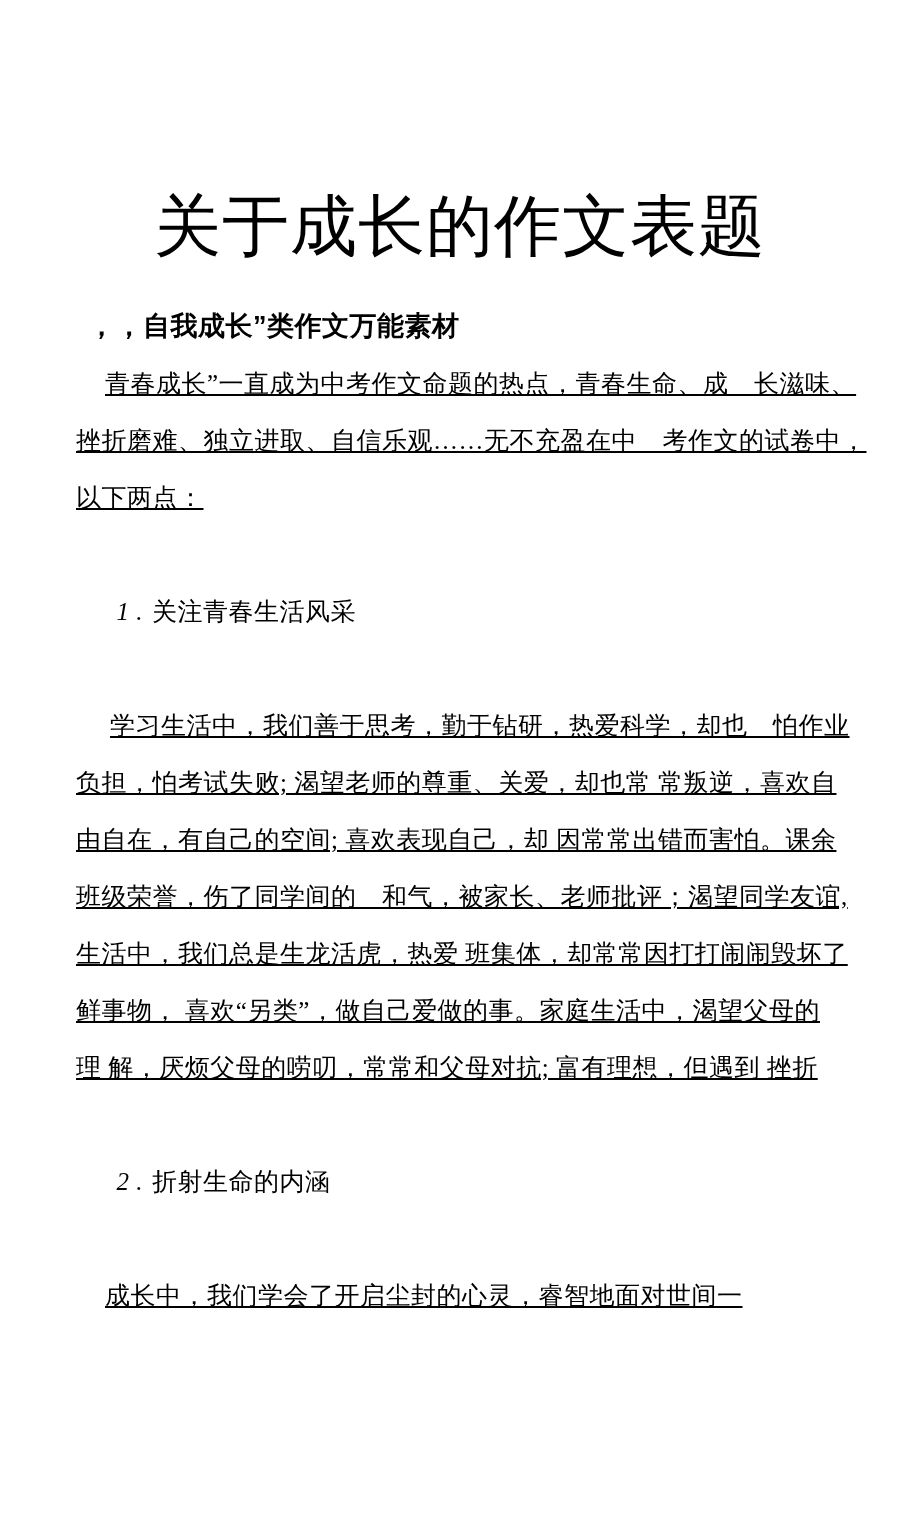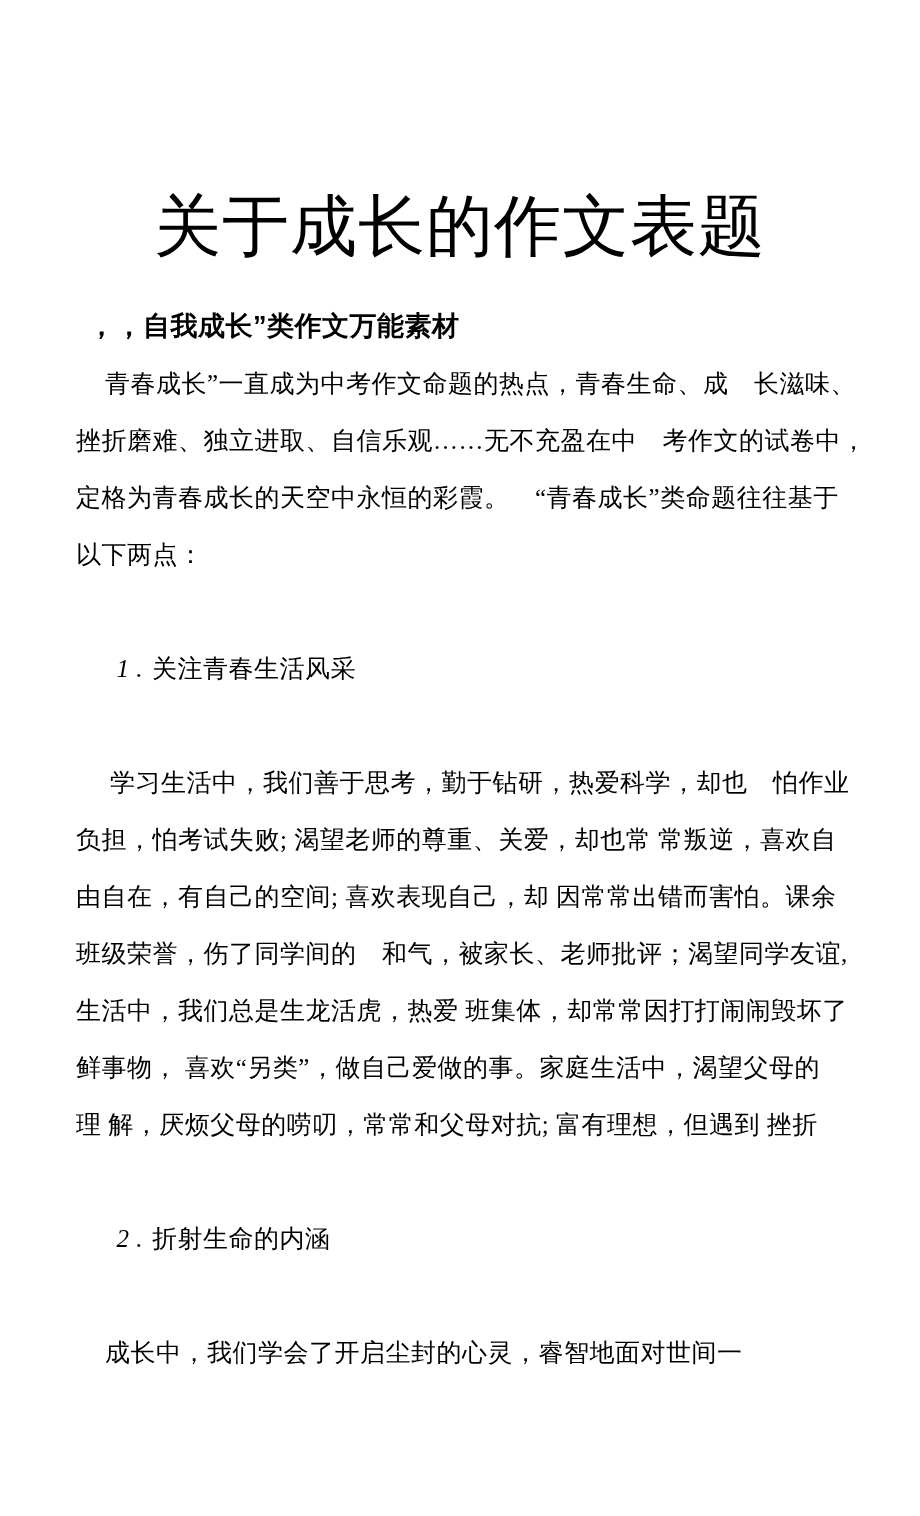--- a/index.html
+++ b/index.html
@@ -43,20 +43,21 @@
     font-family: "Liberation Sans", "DejaVu Sans", sans-serif;
     line-height: 57px;
     text-indent: 12px;
     white-space: pre;
   }
   .para {
     margin: 0;
   }
   .line {
     white-space: pre;
+    text-decoration: underline;
   }
   .indent-a > .line:first-child { text-indent: 29px; }
   .indent-b > .line:first-child { text-indent: 34px; }
   .heading {
     text-indent: 32px;
     white-space: pre;
   }
   .hnum {
     font-style: italic;
     margin-right: 9px;
@@ -69,21 +70,20 @@
 
   <h1 class="doc-title">关于成长的作文表题</h1>
 
   <div class="content">
 
     <p class="subhead">，，自我成长”类作文万能素材</p>
 
     <div class="para indent-a">
       <div class="line">青春成长”一直成为中考作文命题的热点，青春生命、成　长滋味、</div>
       <div class="line">挫折磨难、独立进取、自信乐观……无不充盈在中　考作文的试卷中，</div>
-      <div class="line">定格为青春成长的天空中永恒的彩霞。　“青春成长”类命题往往基于</div>
       <div class="line">以下两点：</div>
     </div>
 
     <div class="heading">
       <span class="hnum">1 .</span><span>关注青春生活风采</span>
     </div>
 
     <div class="para indent-b">
       <div class="line">学习生活中，我们善于思考，勤于钻研，热爱科学，却也　怕作业</div>
       <div class="line">负担，怕考试失败; 渴望老师的尊重、关爱，却也常 常叛逆，喜欢自</div>

